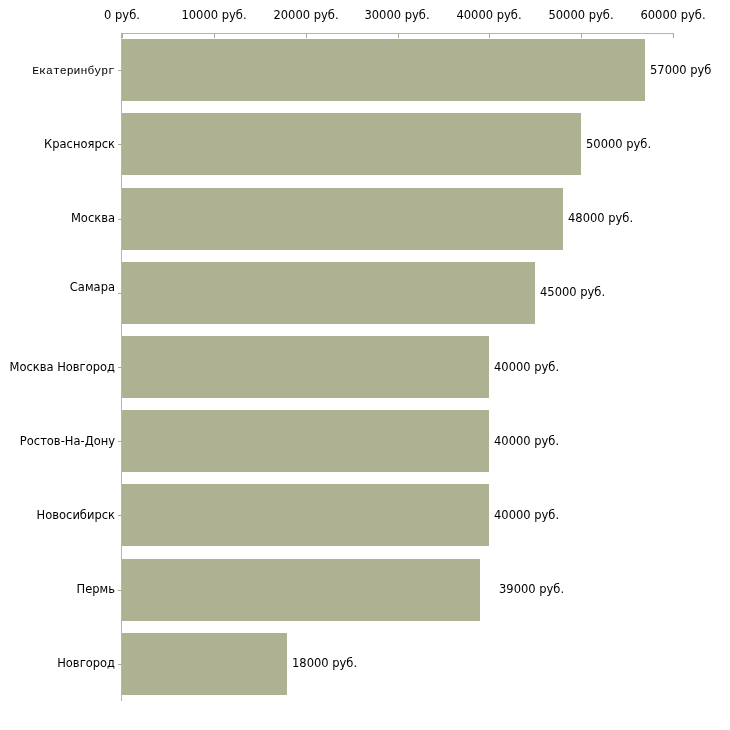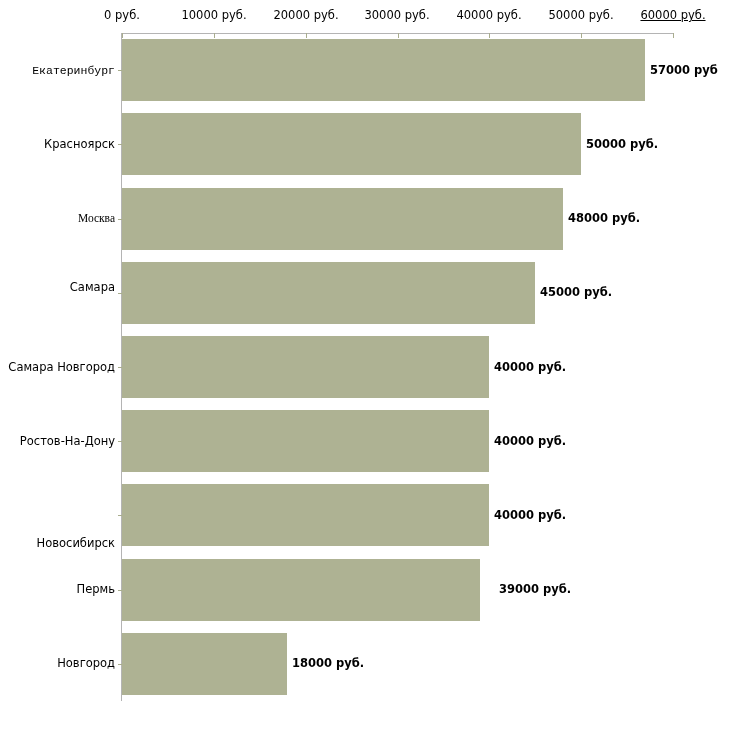--- a/index.html
+++ b/index.html
@@ -75,21 +75,20 @@
   .bar {
     position: absolute;
     background: #aeb293;
   }
   .bar-value-label {
     position: absolute;
     font-size: 11.5px;
     line-height: 13px;
     white-space: nowrap;
     color: #000;
-    font-weight: bold;
   }
 </style>
 </head>
 <body>
 
 <div id="chart-root">
 
   <div id="x-axis">
     <div class="axis-line" style="left:122px; top:33px; width:551px;"></div>
     <div id="x-ticks">
@@ -101,45 +100,45 @@
         <div class="axis-tick" style="left: 581px; top: 33px;"></div>
         <div class="axis-tick" style="left: 673px; top: 33px;"></div>
       </div>
     <div id="x-tick-labels">
         <div class="axis-tick-label" style="left: 122px; top: 9px;">0 руб.</div>
         <div class="axis-tick-label" style="left: 214px; top: 9px; text-align: right;">10000 руб.</div>
         <div class="axis-tick-label" style="left: 306px; top: 9px;">20000 руб.</div>
         <div class="axis-tick-label" style="left: 377px; top: 9px; margin-left: 20px;">30000 руб.</div>
         <div class="axis-tick-label" style="left: 489px; top: 9px;">40000 руб.</div>
         <div class="axis-tick-label" style="left: 581px; top: 9px;">50000 руб.</div>
-        <div class="axis-tick-label" style="left: 673px; top: 9px; text-decoration: underline;">60000 руб.</div>
+        <div class="axis-tick-label" style="left: 673px; top: 9px;">60000 руб.</div>
       </div>
   </div>
 
   <div class="cat-axis-line" style="left:121px; top:33px; height:668px;"></div>
 
   <div id="cat-ticks">
       <div class="cat-tick" style="left: 118px; top: 70px;"></div>
       <div class="cat-tick" style="left: 118px; top: 144px;"></div>
       <div class="cat-tick" style="left: 118px; top: 219px;"></div>
       <div class="cat-tick" style="left: 118px; top: 293px;"></div>
       <div class="cat-tick" style="left: 118px; top: 367px;"></div>
       <div class="cat-tick" style="left: 118px; top: 441px;"></div>
       <div class="cat-tick" style="left: 118px; top: 515px;"></div>
       <div class="cat-tick" style="left: 118px; top: 590px;"></div>
       <div class="cat-tick" style="left: 118px; top: 664px;"></div>
     </div>
   <div id="cat-labels">
       <div class="cat-label" style="left: 0px; width: 115px; top: 64px; font-family: Liberation Mono, monospace;">Екатеринбург</div>
       <div class="cat-label" style="left: 0px; width: 115px; top: 138px;">Красноярск</div>
-      <div class="cat-label" style="left: 0px; width: 115px; top: 212px; font-family: Liberation Serif, serif;">Москва</div>
+      <div class="cat-label" style="left: 0px; width: 115px; top: 212px;">Москва</div>
       <div class="cat-label" style="left: 0px; width: 115px; top: 281px;">Самара</div>
-      <div class="cat-label" style="left: 0px; width: 115px; top: 361px;">Самара Новгород</div>
+      <div class="cat-label" style="left: 0px; width: 115px; top: 361px;">Москва Новгород</div>
       <div class="cat-label" style="left: 0px; width: 115px; top: 435px;">Ростов-На-Дону</div>
-      <div class="cat-label" style="left: 0px; width: 115px; top: 509px; margin-top: 28px;">Новосибирск</div>
+      <div class="cat-label" style="left: 0px; width: 115px; top: 509px;">Новосибирск</div>
       <div class="cat-label" style="left: 0px; width: 115px; top: 583px;">Пермь</div>
       <div class="cat-label" style="left: 0px; width: 115px; top: 657px;">Новгород</div>
     </div>
 
   <div id="bars">
       <div class="bar" style="left: 122px; top: 39px; width: 523px; height: 62px; background: rgb(174, 178, 147);"></div>
       <div class="bar-value-label" style="left: 650px; top: 64px;">57000 руб</div>
       <div class="bar" style="left: 122px; top: 113px; width: 459px; height: 62px; background: rgb(174, 178, 147);"></div>
       <div class="bar-value-label" style="left: 586px; top: 138px;">50000 руб.</div>
       <div class="bar" style="left: 122px; top: 188px; width: 441px; height: 62px; background: rgb(174, 178, 147);"></div>

